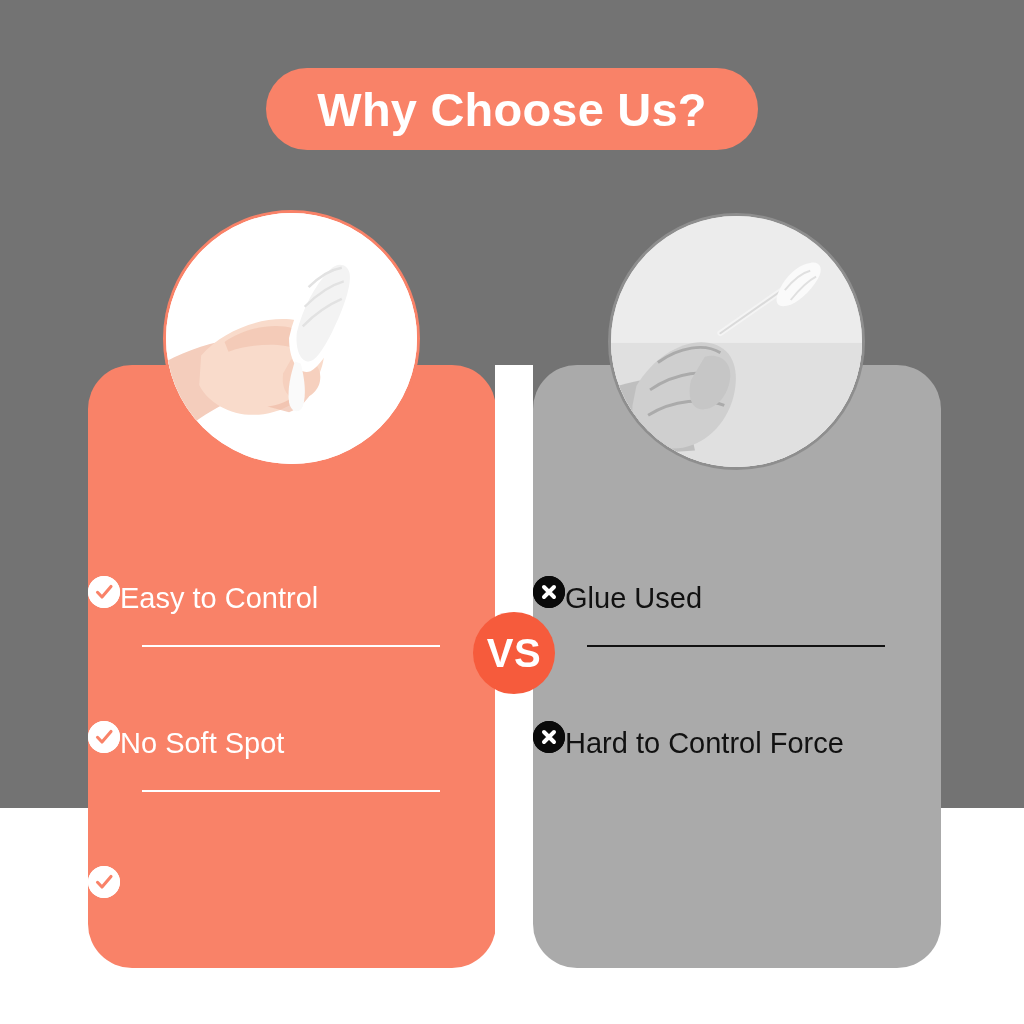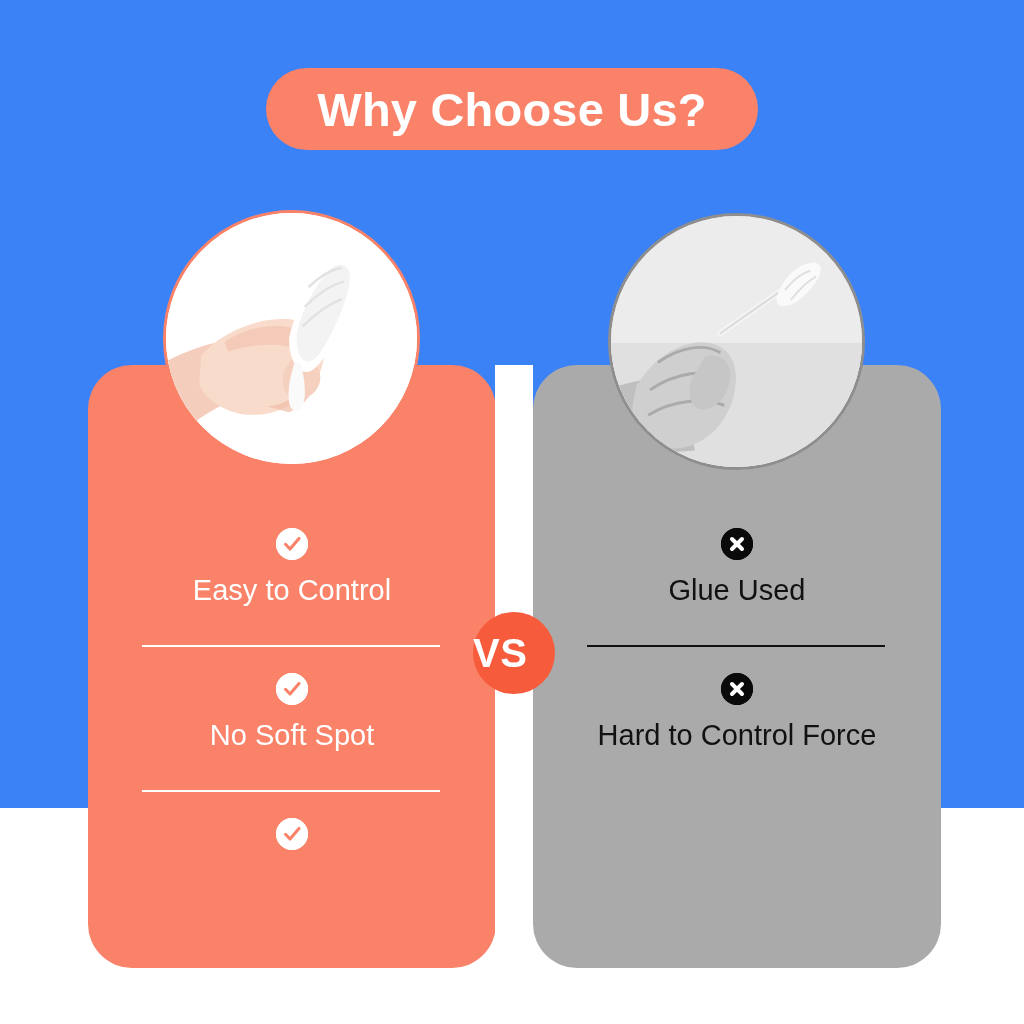--- a/index.html
+++ b/index.html
@@ -9,21 +9,21 @@
     height: 1024px;
     background: #ffffff;
     font-family: "Liberation Sans", sans-serif;
     overflow: hidden;
   }
 
   #infographic {
     position: relative;
     width: 1024px;
     height: 808px;
-    background: #3b82f6;
+    background: #737373;
   }
 
   
   .title-pill {
     position: absolute;
     left: 266px;
     top: 68px;
     width: 492px;
     height: 82px;
     background: #F98268;
@@ -87,20 +87,21 @@
   .vs-badge {
     position: absolute;
     left: 473px;
     top: 612px;
     width: 82px;
     height: 82px;
     border-radius: 50%;
     background: #F65B3C;
     display: flex;
     align-items: center;
+    justify-content: center;
     z-index: 10;
   }
   .vs-text {
     color: #ffffff;
     font-size: 40px;
     font-weight: bold;
     letter-spacing: 0.5px;
     line-height: 1;
   }
 
@@ -112,21 +113,21 @@
     display: flex;
     flex-direction: column;
   }
   .list-pro { left: 88px; }
   .list-con { left: 533px; }
 
   .feature-item {
     position: relative;
     height: 145px;
     display: flex;
-    flex-direction: column;
+    flex-direction: row;
     align-items: center;
     justify-content: flex-start;
     padding-top: 18px;
   }
 
   .badge-icon {
     width: 32px;
     height: 32px;
     border-radius: 50%;
     display: flex;

